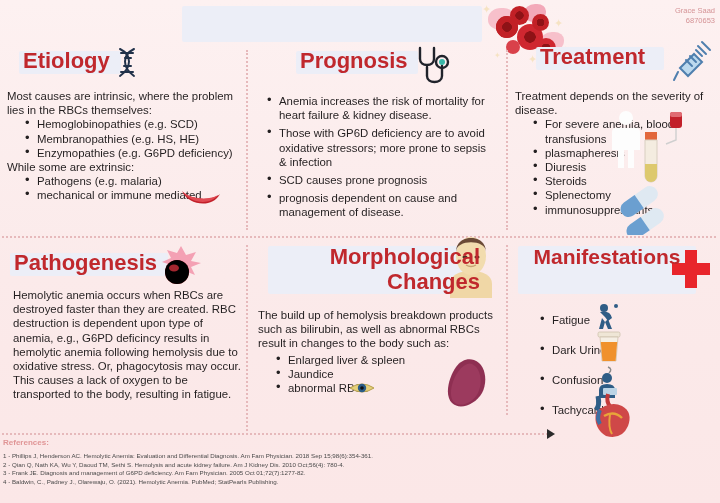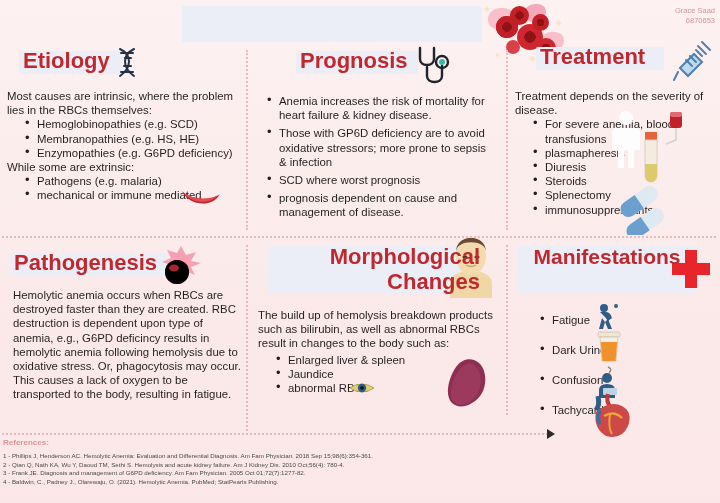--- a/index.html
+++ b/index.html
@@ -182,21 +182,21 @@
       <path d="M15 24 L15 33 C15 41, 30 41, 30 33 L30 23"></path>
     </g>
     <circle cx="30" cy="19" r="6" fill="none" stroke="#20232b" stroke-width="2.4"></circle>
     <circle cx="30" cy="19" r="3" fill="#39b7a8"></circle>
   </svg>
 
   <div class="body-txt" style="left:258px;top:90px;width:238px;">
     <ul class="b">
       <li>Anemia increases the risk of mortality for heart failure &amp; kidney disease.</li>
       <li>Those with GP6D deficiency are to avoid oxidative stressors; more prone to sepsis &amp; infection</li>
-      <li>SCD where worst prognosis</li>
+      <li>SCD causes prone prognosis</li>
       <li>prognosis dependent on cause and management of disease.</li>
     </ul>
   </div>
 
   <div class="sec-head" style="left:540px;top:44px;">
     <div class="hl" style="width:128px;height:23px;"></div>
     <div class="txt">Treatment</div>
   </div>
 
   <svg class="ill" style="left:672px;top:38px;" width="42" height="46" viewBox="0 0 42 46">

